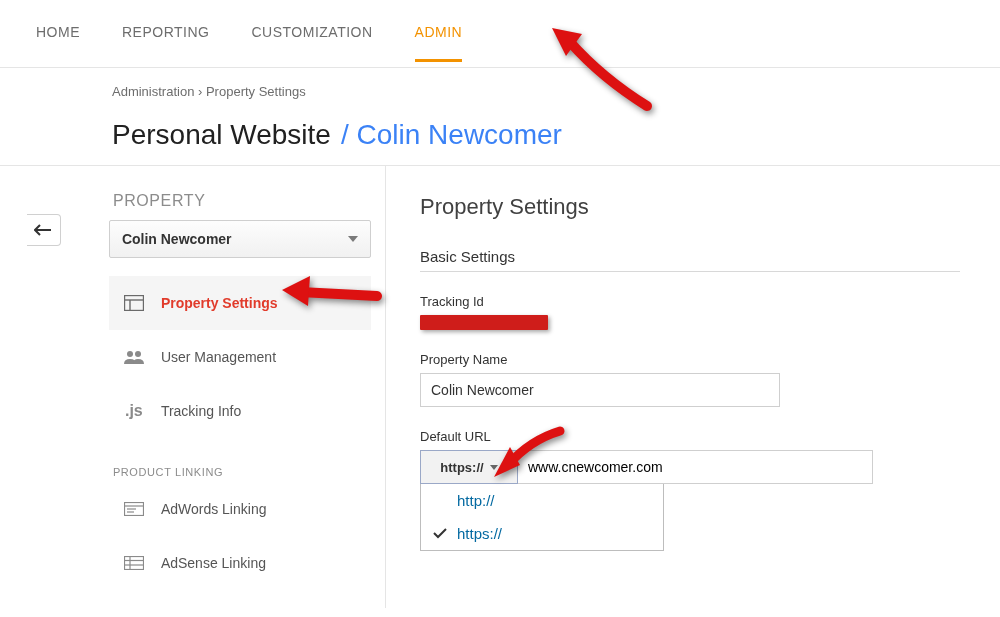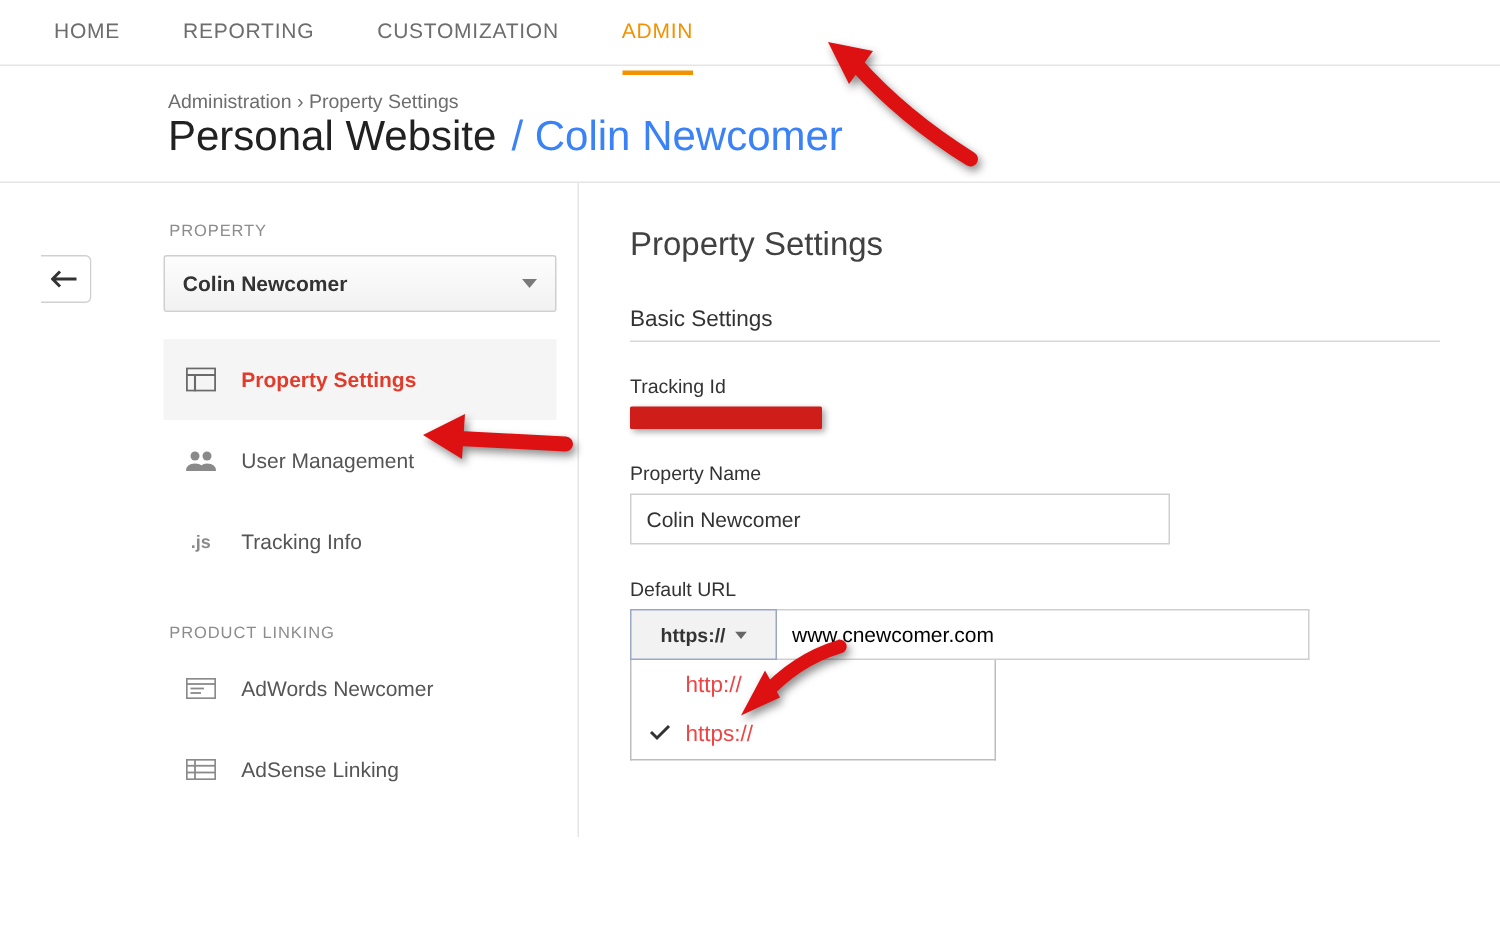--- a/index.html
+++ b/index.html
@@ -1,44 +1,44 @@
 <!DOCTYPE html>
 <html><head>
 <meta charset="utf-8">
 <style>
 * { margin: 0; padding: 0; box-sizing: border-box; }
 body { font-family: Arial, Helvetica, sans-serif; color: #333; background: #fff; width: 1000px; }
-.top-nav { display: flex; gap: 42px; padding: 0 36px; border-bottom: 1px solid #e5e5e5; height: 44px; align-items: center; }
+.top-nav { display: flex; gap: 42px; padding: 0 36px; border-bottom: 1px solid #e5e5e5; height: 68px; align-items: center; }
 .top-nav-item { font-size: 14px; letter-spacing: 0.5px; color: #6d6d6d; cursor: pointer; height: 56px; display: flex; align-items: center; border-bottom: 3px solid transparent; }
 .top-nav-item.active { color: #f39200; border-bottom: 3px solid #f39200; font-weight: 500; }
 .header-area { padding: 16px 0 14px 112px; }
-.breadcrumb { font-size: 13px; color: #6d6d6d; margin-bottom: 0; }
+.breadcrumb { font-size: 13px; color: #6d6d6d; margin-bottom: 20px; }
 .page-title { font-size: 28px; font-weight: 400; color: #212121; display: flex; align-items: flex-start; gap: 10px; }
 .page-title .sub { color: #3b82f6; font-weight: 300; }
 .main-row { display: flex; border-top: 1px solid #e5e5e5; }
 .back-col { width: 62px; padding-top: 48px; display: flex; justify-content: flex-end; }
 .back-button { width: 34px; height: 32px; border: 1px solid #d0d0d0; border-left: none; border-radius: 0 4px 4px 0; background: #fff; display: flex; align-items: center; justify-content: center; cursor: pointer; }
 .side-col { width: 330px; padding: 18px 14px 18px 48px; border-right: 1px solid #e5e5e5; }
-.section-label { font-size: 11px; letter-spacing: 0.6px; color: #8c8c8c; margin: 8px 0 10px 4px; font-weight: 500; }
+.section-label { font-size: 16px; letter-spacing: 0.6px; color: #8c8c8c; margin: 8px 0 10px 4px; font-weight: 500; }
 .property-select { width: 100%; height: 38px; border: 1px solid #cfcfcf; background: linear-gradient(#fdfdfd,#f1f1f1); border-radius: 2px; display: flex; align-items: center; justify-content: space-between; padding: 0 12px; font-size: 14px; font-weight: 600; color: #333; cursor: pointer; margin-bottom: 18px; }
 .side-item { display: flex; align-items: center; gap: 16px; height: 54px; padding: 0 14px; font-size: 14px; color: #555; cursor: pointer; }
 .side-item.active { background: #f5f5f5; color: #e13b2b; font-weight: 600; }
 .side-item .ico { width: 22px; height: 18px; display: flex; align-items: center; justify-content: center; color: #7a7a7a; }
 .link-header { font-size: 11px; letter-spacing: 0.6px; color: #8c8c8c; margin: 28px 0 4px 4px; font-weight: 500; }
 .content-col { flex: 1; padding: 28px 40px 28px 34px; }
 .content-title { font-size: 22px; color: #414141; margin-bottom: 28px; }
 .basic-title { font-size: 15px; color: #333; padding-bottom: 6px; border-bottom: 1px solid #d8d8d8; margin-bottom: 22px; width: 540px; }
 .field-label { font-size: 13px; font-weight: 400; color: #333; margin-bottom: 6px; }
 .redact { width: 128px; height: 15px; background: #cf1d1a; border-radius: 1px; box-shadow: 2px 2px 4px rgba(0,0,0,0.35); margin-bottom: 22px; }
 .text-input { width: 360px; height: 34px; border: 1px solid #cfcfcf; padding: 0 10px; font-size: 14px; color: #333; margin-bottom: 22px; }
 .url-row { display: flex; width: 453px; }
 .proto-select { width: 98px; height: 34px; border: 1px solid #9aa8c7; background: #f2f2f2; display: flex; align-items: center; justify-content: center; gap: 6px; font-size: 13px; font-weight: 600; color: #333; cursor: pointer; }
 .url-input { flex: 1; height: 34px; border: 1px solid #cfcfcf; border-left: none; padding: 0 10px; font-size: 14px; }
 .dropdown { width: 244px; border: 1px solid #bdbdbd; border-top: none; margin-left: 0; background: #fff; }
-.dropdown-item { display: flex; align-items: center; gap: 8px; padding: 8px 14px 8px 36px; font-size: 15px; color: #ef4444; cursor: pointer; position: relative; }
+.dropdown-item { display: flex; align-items: center; gap: 8px; padding: 8px 14px 8px 36px; font-size: 15px; color: #0369a1; cursor: pointer; position: relative; }
 .dropdown-item .check { position: absolute; left: 12px; }
 .arrow-annotation { position: absolute; pointer-events: none; }
 .arrow-svg { filter: drop-shadow(2px 3px 3px rgba(0,0,0,0.45)); }
 </style>
 </head>
 <body>
 
 <div class="top-nav">
   <div class="top-nav-item">HOME</div>
   <div class="top-nav-item">REPORTING</div>
@@ -91,36 +91,36 @@
             <circle cx="7" cy="5" r="3" fill="#8a8a8a"></circle>
             <circle cx="15" cy="5" r="3" fill="#8a8a8a"></circle>
             <path d="M1 15 Q1 10 7 10 Q13 10 13 15 Z" fill="#8a8a8a"></path>
             <path d="M10 15 Q10 10 15 10 Q21 10 21 15 Z" fill="#8a8a8a"></path>
           </svg>
       </span>
       <span>User Management</span>
     </div>
 
     <div class="side-item">
-      <span class="ico" style="font-size:12px;font-weight:600;color:#8a8a8a;text-align:center;">.js</span>
+      <span class="ico" style="font-size:16px;font-weight:600;color:#8a8a8a;text-align:center;">.js</span>
       <span>Tracking Info</span>
     </div>
 
     <div class="link-header">PRODUCT LINKING</div>
 
     <div class="side-item">
       <span class="ico">
         <svg width="20" height="14" viewBox="0 0 20 14">
             <rect x="0.5" y="0.5" width="19" height="13" fill="none" stroke="#8a8a8a" stroke-width="1.2"></rect>
             <line x1="0" y1="4" x2="20" y2="4" stroke="#8a8a8a" stroke-width="1.2"></line>
             <line x1="3" y1="7" x2="12" y2="7" stroke="#8a8a8a" stroke-width="1.2"></line>
             <line x1="3" y1="10" x2="10" y2="10" stroke="#8a8a8a" stroke-width="1.2"></line>
           </svg>
       </span>
-      <span>AdWords Newcomer</span>
+      <span>AdWords Linking</span>
     </div>
 
     <div class="side-item">
       <span class="ico">
         <svg width="20" height="14" viewBox="0 0 20 14">
             <rect x="0.5" y="0.5" width="19" height="13" fill="none" stroke="#8a8a8a" stroke-width="1.2"></rect>
             <line x1="6" y1="0" x2="6" y2="14" stroke="#8a8a8a" stroke-width="1.2"></line>
             <line x1="0" y1="4.5" x2="20" y2="4.5" stroke="#8a8a8a" stroke-width="1.2"></line>
             <line x1="0" y1="9" x2="20" y2="9" stroke="#8a8a8a" stroke-width="1.2"></line>
           </svg>

